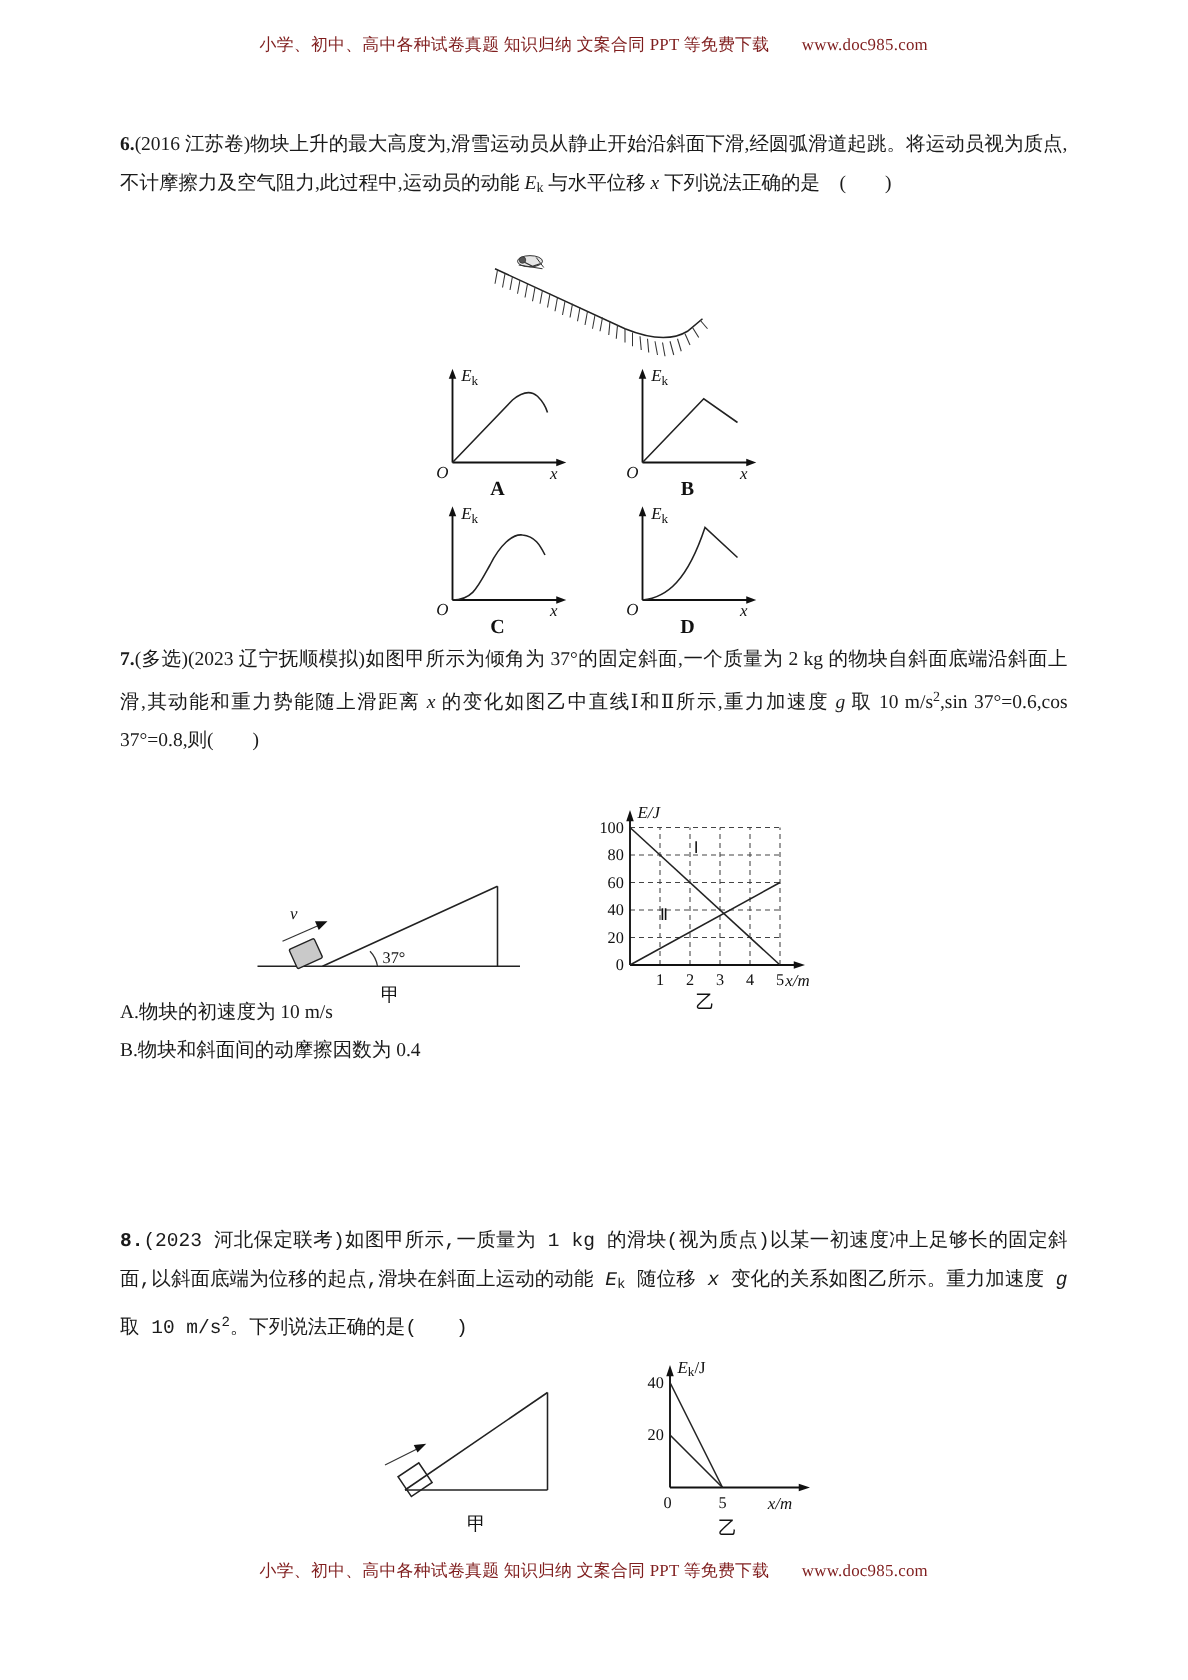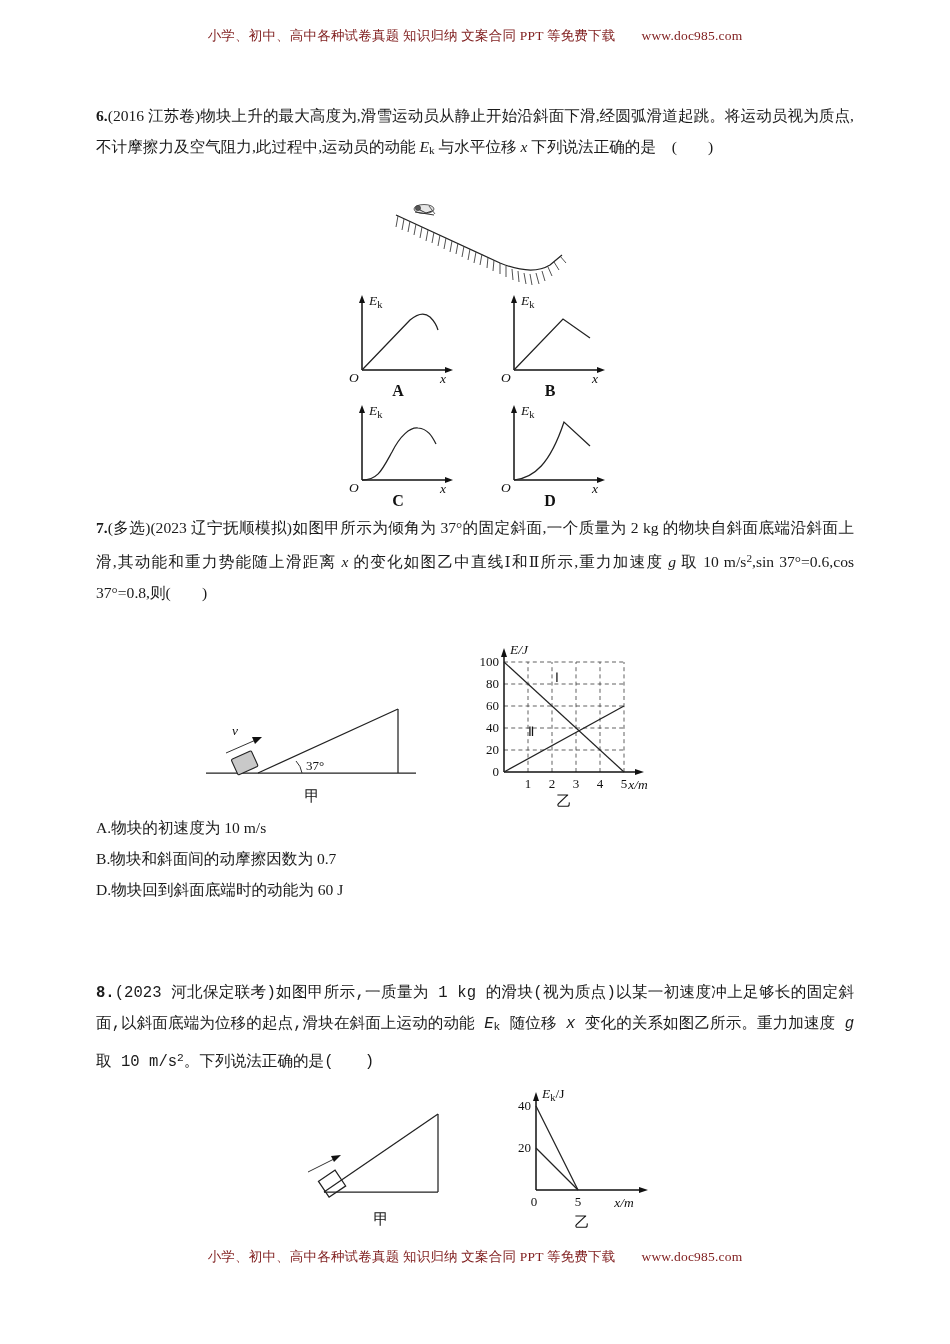--- a/index.html
+++ b/index.html
@@ -45,21 +45,21 @@
     text-justify: inter-ideograph;
     margin: 0;
   }
   .qnum { font-weight: bold; }
   i.v { font-style: italic; }
   .sub { font-size: 0.72em; vertical-align: -0.22em; }
   .sup { font-size: 0.72em; vertical-align: 0.45em; }
 
   .q6-block { position: absolute; top: 100px; left: 96px; width: 758px; }
   .q7-block { position: absolute; top: 512px; left: 96px; width: 758px; }
-  .q7-opts  { position: absolute; top: 812px; left: 96px; width: 758px; }
+  .q7-opts  { position: absolute; top: 794px; left: 96px; width: 758px; }
   .q8-block { position: absolute; top: 978px; left: 96px; width: 758px; font-family: Liberation Mono, monospace; }
 
   .opt-line { font-size: 15.6px; line-height: 31px; }
 
   
   .fig-ski { position: absolute; top: 203px; left: 382px; width: 220px; height: 86px; }
   .fig-options { position: absolute; top: 292px; left: 340px; width: 290px; height: 212px; }
   .fig-q7-incline { position: absolute; top: 693px; left: 196px; width: 235px; height: 115px; }
   .fig-q7-graph { position: absolute; top: 640px; left: 452px; width: 216px; height: 168px; }
   .fig-q8-incline { position: absolute; top: 1100px; left: 286px; width: 190px; height: 132px; }
@@ -263,22 +263,21 @@
 
       <text class="lbl-i" x="58" y="14">E/J</text>
       <text class="lbl-i" x="186" y="149" text-anchor="middle">x/m</text>
 
       <text class="lbl-cn" x="112" y="166" text-anchor="middle">乙</text>
     </svg>
   </div>
 
   <div class="q7-opts">
     <div class="opt-line">A.物块的初速度为 10 m/s</div>
-    <div class="opt-line">B.物块和斜面间的动摩擦因数为 0.7</div>
-    <div class="opt-line">D.物块回到斜面底端时的动能为 60 J</div>
+    <div class="opt-line">B.物块和斜面间的动摩擦因数为 0.4</div>
   </div>
 
   <div class="q8-block">
     <p class="qtext"><span class="qnum">8.</span><span>(2023 河北保定联考)</span><span>如图甲所示,一质量为 1 kg 的滑块(视为质点)以某一初速度冲上足够长的固定斜面,以斜面底端为位移的起点,滑块在斜面上运动的动能 </span><i class="v">E</i><span class="sub">k</span><span> 随位移 </span><i class="v">x</i><span> 变化的关系如图乙所示。重力加速度 </span><i class="v">g</i><span> 取 10 m/s</span><span class="sup">2</span><span>。下列说法正确的是(　　)</span></p>
   </div>
 
   <div class="fig-q8-incline">
     <svg width="190" height="132" viewBox="0 0 190 132">
 
       <line class="stroke" x1="38" y1="92" x2="152" y2="92"></line>

